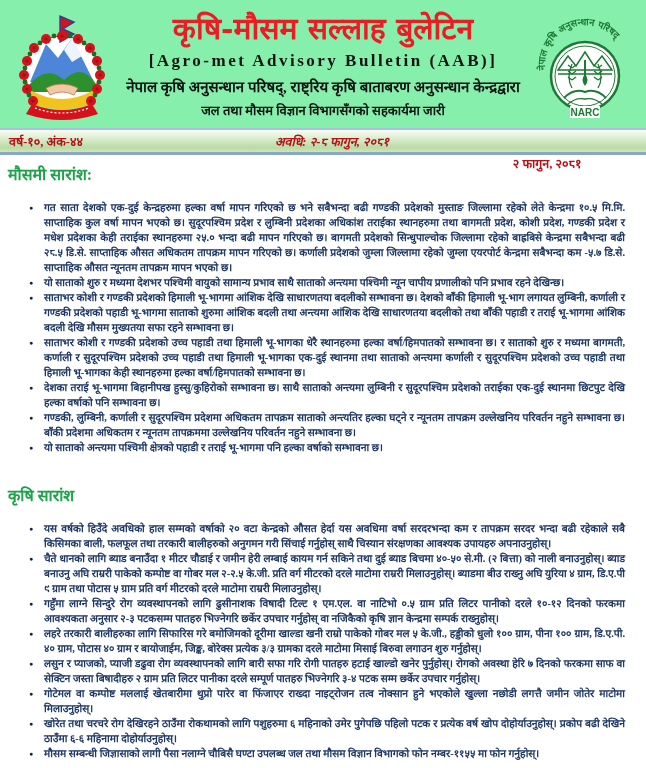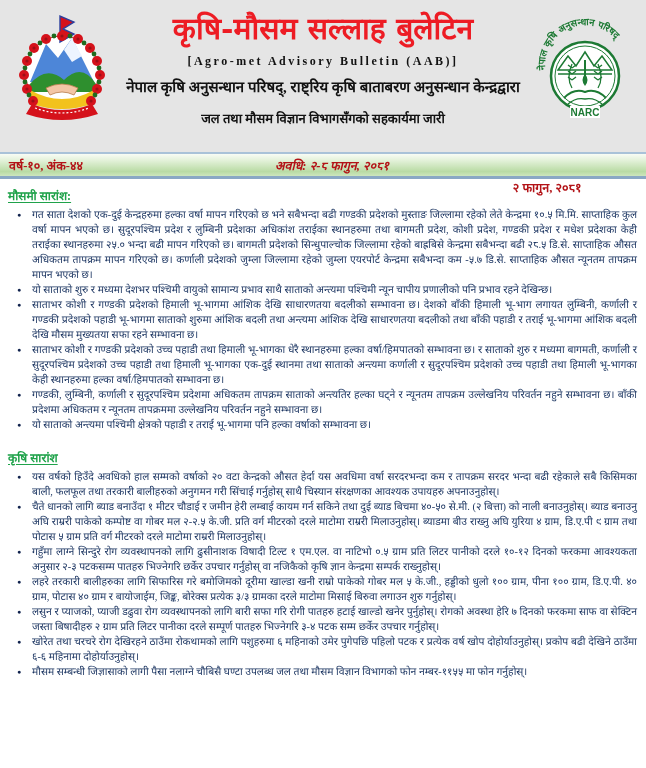--- a/index.html
+++ b/index.html
@@ -1,48 +1,48 @@
 <!DOCTYPE html>
 <html lang="ne"><head>
 <meta charset="utf-8">
 <style>
   html,body{margin:0;padding:0;}
   body{
     width:646px;height:768px;overflow:hidden;background:#ffffff;
     font-family:"Liberation Serif","DejaVu Serif",serif;
   }
   
-  .header{position:relative;height:152px;background:#e5e5e5;}
+  .header{position:relative;height:128px;background:#86efac;}
   .logo-left{position:absolute;left:8px;top:12px;width:108px;height:110px;}
   .logo-right{position:absolute;right:10px;top:8px;width:102px;height:116px;}
   .header-center{position:absolute;left:120px;right:120px;top:12px;text-align:center;}
   .doc-title{font-size:30px;line-height:34px;font-weight:bold;color:#ed1c24;
     font-family:"DejaVu Serif","Liberation Serif",serif;}
-  .doc-subtitle{font-size:12px;line-height:20px;font-weight:bold;color:#121212;
+  .doc-subtitle{font-size:17px;line-height:20px;font-weight:bold;color:#121212;
     letter-spacing:2.5px;margin-top:5px;font-family:"Liberation Serif",serif;}
   .org-line1{font-size:15px;line-height:16px;font-weight:bold;color:#121212;margin-top:8px;}
-  .org-line2{font-size:13px;line-height:16px;font-weight:bold;color:#121212;margin-top:16px;}
+  .org-line2{font-size:13px;line-height:16px;font-weight:bold;color:#121212;margin-top:8px;}
   
   .issue-bar{
     height:22px;display:flex;align-items:center;
     background:linear-gradient(180deg,#f8fcf5 0%,#e2f1d8 30%,#b9dba4 80%,#cde6bd 100%);
     border-top:2px solid #a9c2d8;border-bottom:3px solid #8aa8c4;
     font-weight:bold;font-size:12.5px;color:#b31317;
   }
   .issue-cell-left{flex:0 0 32%;padding-left:9px;text-align:left;}
   .issue-cell-center{flex:0 0 36%;text-align:center;font-style:italic;}
   .issue-cell-right{flex:1;text-align:center;margin-top:44px;}
   
   .content{padding:2px 8px 0 8px;}
   .section-heading{
-    display:inline-block;color:#1fa24a;font-size:12px;font-weight:bold;
-    text-decoration:underline;text-underline-offset:2px;margin:6px 0 3px 0;
+    display:inline-block;color:#1fa24a;font-size:16px;font-weight:bold;
+    text-underline-offset:2px;margin:6px 0 3px 0;
   }
   .section-heading.second{margin-top:17px;}
-  ul.bullets{list-style:none;margin:0;padding:0;}
+  ul.bullets{list-style:none;margin:12px;padding:0;font-weight:bold;}
   ul.bullets li{
     position:relative;padding-left:24px;padding-right:1px;
     font-size:10.4px;line-height:15px;text-align:justify;color:#1f3864;
   }
   ul.bullets li::before{
     content:"\25CF";position:absolute;left:9px;top:1px;font-size:7px;color:#10224d;
   }
 </style>
 </head>
 <body>
@@ -164,30 +164,32 @@
 <div class="content">
 
   <div>
     <span class="section-heading">मौसमी सारांश:</span>
   </div>
   <ul class="bullets">
       <li>गत साता देशको एक-दुई केन्द्रहरुमा हल्का वर्षा मापन गरिएको छ भने सबैभन्दा बढी गण्डकी प्रदेशको मुस्ताङ जिल्लामा रहेको लेते केन्द्रमा १०.५ मि.मि. साप्ताहिक कुल वर्षा मापन भएको छ। सुदूरपश्चिम प्रदेश र लुम्बिनी प्रदेशका अधिकांश तराईका स्थानहरुमा तथा बागमती प्रदेश, कोशी प्रदेश, गण्डकी प्रदेश र मधेश प्रदेशका केही तराईका स्थानहरुमा २५.० भन्दा बढी मापन गरिएको छ। बागमती प्रदेशको सिन्धुपाल्चोक जिल्लामा रहेको बाह्रबिसे केन्द्रमा सबैभन्दा बढी २८.५ डि.से. साप्ताहिक औसत अधिकतम तापक्रम मापन गरिएको छ। कर्णाली प्रदेशको जुम्ला जिल्लामा रहेको जुम्ला एयरपोर्ट केन्द्रमा सबैभन्दा कम -५.७ डि.से. साप्ताहिक औसत न्यूनतम तापक्रम मापन भएको छ।</li>
       <li>यो साताको शुरु र मध्यमा देशभर पश्चिमी वायुको सामान्य प्रभाव साथै साताको अन्त्यमा पश्चिमी न्यून चापीय प्रणालीको पनि प्रभाव रहने देखिन्छ।</li>
       <li>साताभर कोशी र गण्डकी प्रदेशको हिमाली भू-भागमा आंशिक देखि साधारणतया बदलीको सम्भावना छ। देशको बाँकी हिमाली भू-भाग लगायत लुम्बिनी, कर्णाली र गण्डकी प्रदेशको पहाडी भू-भागमा साताको शुरुमा आंशिक बदली तथा अन्त्यमा आंशिक देखि साधारणतया बदलीको तथा बाँकी पहाडी र तराई भू-भागमा आंशिक बदली देखि मौसम मुख्यतया सफा रहने सम्भावना छ।</li>
       <li>साताभर कोशी र गण्डकी प्रदेशको उच्च पहाडी तथा हिमाली भू-भागका धेरै स्थानहरुमा हल्का वर्षा/हिमपातको सम्भावना छ। र साताको शुरु र मध्यमा बागमती, कर्णाली र सुदूरपश्चिम प्रदेशको उच्च पहाडी तथा हिमाली भू-भागका एक-दुई स्थानमा तथा साताको अन्त्यमा कर्णाली र सुदूरपश्चिम प्रदेशको उच्च पहाडी तथा हिमाली भू-भागका केही स्थानहरुमा हल्का वर्षा/हिमपातको सम्भावना छ।</li>
+      <li>देशका तराई भू-भागमा बिहानीपख हुस्सु/कुहिरोको सम्भावना छ। साथै साताको अन्त्यमा लुम्बिनी र सुदूरपश्चिम प्रदेशको तराईका एक-दुई स्थानमा छिटपुट देखि हल्का वर्षाको पनि सम्भावना छ।</li>
       <li>गण्डकी, लुम्बिनी, कर्णाली र सुदूरपश्चिम प्रदेशमा अधिकतम तापक्रम साताको अन्त्यतिर हल्का घट्ने र न्यूनतम तापक्रम उल्लेखनिय परिवर्तन नहुने सम्भावना छ। बाँकी प्रदेशमा अधिकतम र न्यूनतम तापक्रममा उल्लेखनिय परिवर्तन नहुने सम्भावना छ।</li>
       <li>यो साताको अन्त्यमा पश्चिमी क्षेत्रको पहाडी र तराई भू-भागमा पनि हल्का वर्षाको सम्भावना छ।</li>
     </ul>
 
   <div>
     <span class="section-heading second">कृषि सारांश</span>
   </div>
   <ul class="bullets">
       <li>यस वर्षको हिउँदे अवधिको हाल सम्मको वर्षाको २० वटा केन्द्रको औसत हेर्दा यस अवधिमा वर्षा सरदरभन्दा कम र तापक्रम सरदर भन्दा बढी रहेकाले सबै किसिमका बाली, फलफूल तथा तरकारी बालीहरुको अनुगमन गरी सिंचाई गर्नुहोस् साथै चिस्यान संरक्षणका आवश्यक उपायहरु अपनाउनुहोस्।</li>
       <li>चैते धानको लागि ब्याड बनाउँदा १ मीटर चौडाई र जमीन हेरी लम्बाई कायम गर्न सकिने तथा दुई ब्याड बिचमा ४०-५० से.मी. (२ बित्ता) को नाली बनाउनुहोस्। ब्याड बनाउनु अघि राम्ररी पाकेको कम्पोष्ट वा गोबर मल २-२.५ के.जी. प्रति वर्ग मीटरको दरले माटोमा राम्ररी मिलाउनुहोस्। ब्याडमा बीउ राख्नु अघि युरिया ४ ग्राम, डि.ए.पी ९ ग्राम तथा पोटास ५ ग्राम प्रति वर्ग मीटरको दरले माटोमा राम्ररी मिलाउनुहोस्।</li>
       <li>गहुँमा लाग्ने सिन्दुरे रोग व्यवस्थापनको लागि ढुसीनाशक विषादी टिल्ट १ एम.एल. वा नाटिभो ०.५ ग्राम प्रति लिटर पानीको दरले १०-१२ दिनको फरकमा आवश्यकता अनुसार २-३ पटकसम्म पातहरु भिज्नेगरि छर्केर उपचार गर्नुहोस् वा नजिकैको कृषि ज्ञान केन्द्रमा सम्पर्क राख्नुहोस्।</li>
       <li>लहरे तरकारी बालीहरुका लागि सिफारिस गरे बमोजिमको दूरीमा खाल्डा खनी राम्रो पाकेको गोबर मल ५ के.जी., हड्डीको धुलो १०० ग्राम, पीना १०० ग्राम, डि.ए.पी. ४० ग्राम, पोटास ४० ग्राम र बायोजाईम, जिङ्क, बोरेक्स प्रत्येक ३/३ ग्रामका दरले माटोमा मिसाई बिरुवा लगाउन शुरु गर्नुहोस्।</li>
       <li>लसुन र प्याजको, प्याजी डढुवा रोग व्यवस्थापनको लागि बारी सफा गरि रोगी पातहरु हटाई खाल्डो खनेर पुर्नुहोस्। रोगको अवस्था हेरि ७ दिनको फरकमा साफ वा सेक्टिन जस्ता बिषादीहरु २ ग्राम प्रति लिटर पानीका दरले सम्पूर्ण पातहरु भिज्नेगरि ३-४ पटक सम्म छर्केर उपचार गर्नुहोस्।</li>
+      <li>गोटेमल वा कम्पोष्ट मललाई खेतबारीमा थुप्रो पारेर वा फिंजाएर राख्दा नाइट्रोजन तत्व नोक्सान हुने भएकोले खुल्ला नछोडी लगत्तै जमीन जोतेर माटोमा मिलाउनुहोस्।</li>
       <li>खोरेत तथा चरचरे रोग देखिरहने ठाउँमा रोकथामको लागि पशुहरुमा ६ महिनाको उमेर पुगेपछि पहिलो पटक र प्रत्येक वर्ष खोप दोहोर्याउनुहोस्। प्रकोप बढी देखिने ठाउँमा ६-६ महिनामा दोहोर्याउनुहोस्।</li>
       <li>मौसम सम्बन्धी जिज्ञासाको लागी पैसा नलाग्ने चौबिसै घण्टा उपलब्ध जल तथा मौसम विज्ञान विभागको फोन नम्बर-११५५ मा फोन गर्नुहोस्।</li>
     </ul>
 
 </div>
 
 </body></html>

